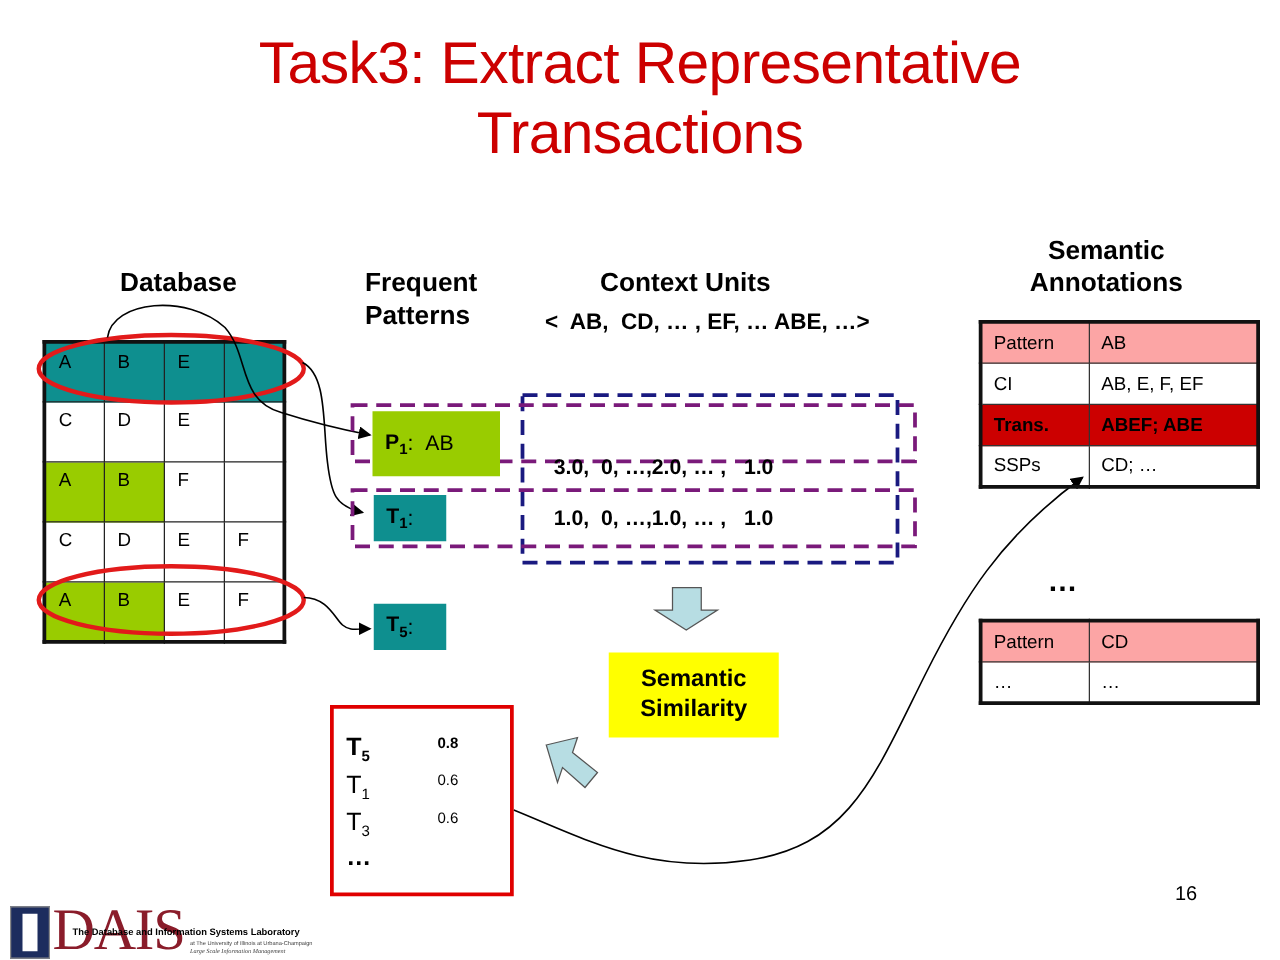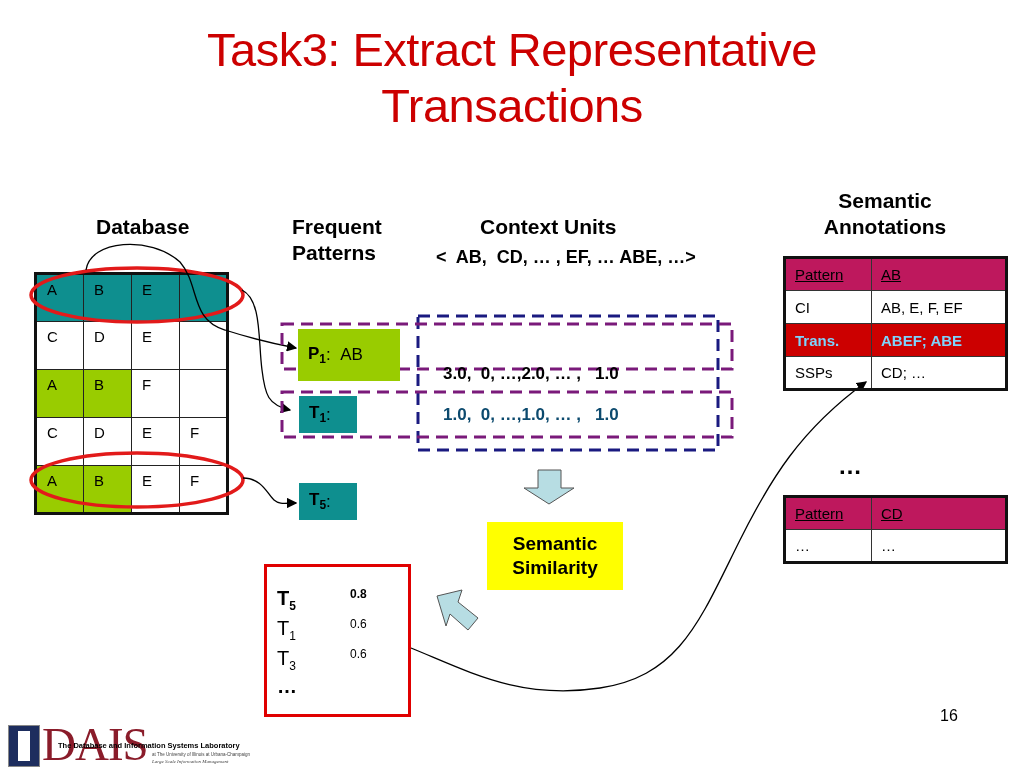--- a/index.html
+++ b/index.html
@@ -11,22 +11,22 @@
   .hdr { font-weight:bold; font-size:21px; line-height:26px; }
   table.db { border-collapse:collapse; position:absolute; left:34px; top:272px; border:3px solid #111; }
   table.db td { width:48px; height:48px; border:1px solid #222; font-size:15px; vertical-align:top;
                 padding:6px 0 0 10px; box-sizing:border-box; }
   .teal { background:#0e8f8f; }
   .green { background:#99cc00; }
   .box { position:absolute; font-size:17px; display:flex; align-items:center; padding-left:10px; box-sizing:border-box; }
   .ann { border-collapse:collapse; position:absolute; border:3px solid #111; font-size:15px; }
   .ann td { border:1px solid #333; height:33px; padding:0 0 0 9px; box-sizing:border-box; }
   .ann td.c1 { width:87px; } .ann td.c2 { width:135px; }
-  .lb { background:#be185d;text-decoration:underline; }
-  .redrow td { background:#cc0000; color:#7dd3fc; font-weight:bold; }
+  .lb { background:#fca5a5; }
+  .redrow td { background:#cc0000; color:#000000; font-weight:bold; }
   .vec { position:absolute; font-weight:bold; font-size:17px; white-space:pre; }
   .sim { left:487px; top:522px; width:136px; height:68px; background:#ffff00; font-weight:bold;
          font-size:19px; line-height:24px; display:flex; flex-direction:column; align-items:center; justify-content:center; }
   .result { left:264px; top:564px; width:147px; height:153px; border:3px solid #e00000; box-sizing:border-box; }
   .rrow { position:absolute; left:10px; font-size:20px; }
   .rval { position:absolute; left:83px; font-size:12px; }
   sub { font-size:12px; }
 </style>
 </head>
 <body>
@@ -116,21 +116,21 @@
 <div class="box" style="left:299px;top:396px;width:58px;height:37px;background:#0e8f8f;">
   <b><span>T</span><sub>1</sub></b>
     <span>:</span>
 </div>
 <div class="box" style="left:299px;top:483px;width:58px;height:37px;background:#0e8f8f;">
   <b><span>T</span><sub>5</sub></b>
     <span>:</span>
 </div>
 
 <div class="vec" style="left:443px;top:340px;color:#000;margin-top:24px;">3.0,  0, …,2.0, … ,   1.0</div>
-<div class="vec" style="left:443px;top:405px;color:#0c4a6e;">1.0,  0, …,1.0, … ,   1.0</div>
+<div class="vec" style="left:443px;top:405px;color:#000000;">1.0,  0, …,1.0, … ,   1.0</div>
 
 <div class="abs sim">
   <div>Semantic</div>
   <div>Similarity</div>
 </div>
 
 <div class="abs result">
   <div class="rrow" style="top:20px;font-weight:bold;"><span>T</span><sub>5</sub></div>
   <div class="rval" style="top:20px;font-weight:bold;">0.8</div>
   <div class="rrow" style="top:50px;"><span>T</span><sub>1</sub></div>

